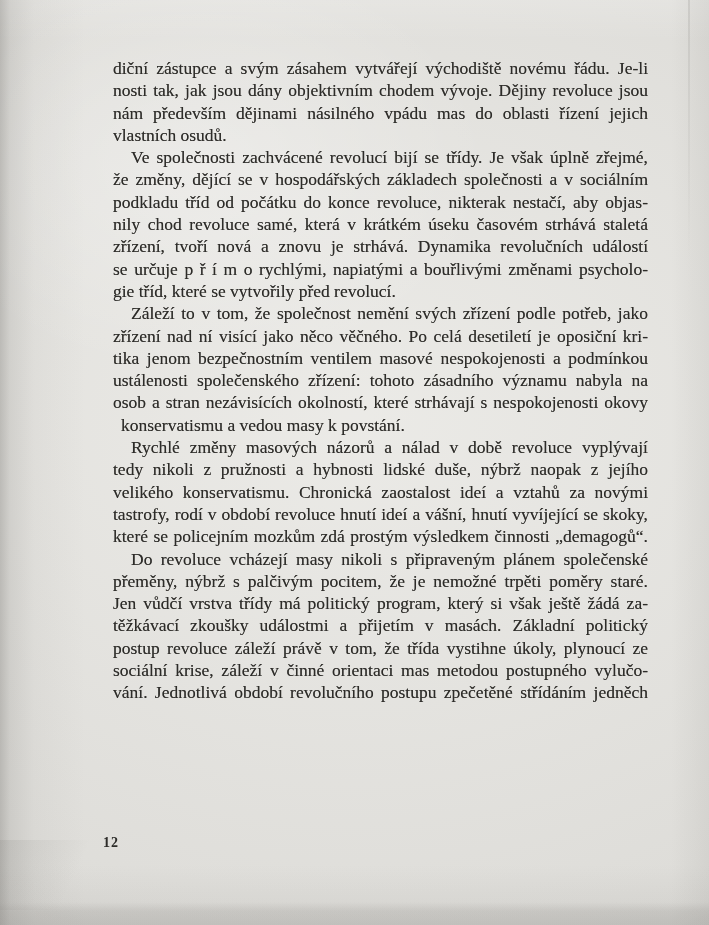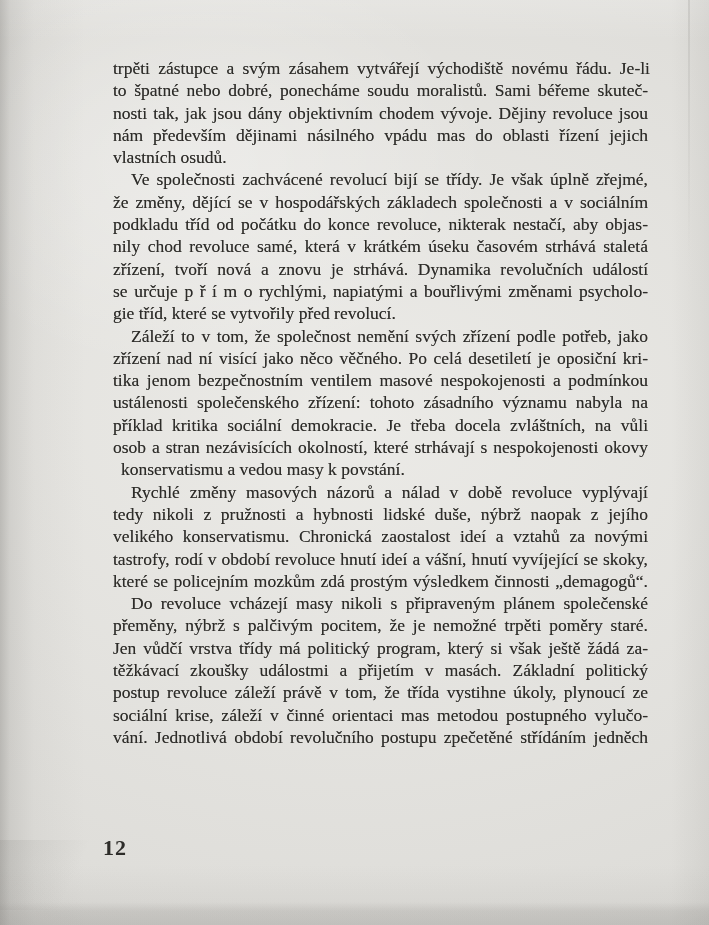--- a/index.html
+++ b/index.html
@@ -63,57 +63,55 @@
     white-space: nowrap;
     transform-origin: 0 50%;
   }
   .tline.indent { padding-left: 18px; }
   .tline .m { display: inline-block; white-space: nowrap; }
 
   .page-number {
     position: absolute;
     left: 103px;
     top: 835px;
-    font-size: 22px;
+    font-size: 14px;
     font-weight: bold;
     letter-spacing: 1px;
     color: var(--ink, #2d2c29);
   }
 </style>
 </head>
 <body style="--paper: #e9e8e4; --ink: #2d2c29;">
 
 <div class="paper-surface"></div>
 <div class="paper-crease-right"></div>
 <div class="paper-crease-bl"></div>
 <div class="paper-edge-bottom"></div>
 
 <div class="text-block">
     <div class="para">
-      <div class="tline"><span class="m" style="word-spacing: 3.82812px;">trpěti zástupce a svým zásahem vytvářejí východiště novému řádu. Je-li</span></div>
-      <div class="tline"><span class="m" style="word-spacing: 3.23264px;">to špatné nebo dobré, ponecháme soudu moralistů. Sami béřeme skuteč-</span></div>
+      <div class="tline"><span class="m" style="word-spacing: 3.82812px;">diční zástupce a svým zásahem vytvářejí východiště novému řádu. Je-li</span></div>
       <div class="tline"><span class="m" style="word-spacing: 1.78594px;">nosti tak, jak jsou dány objektivním chodem vývoje. Dějiny revoluce jsou</span></div>
       <div class="tline"><span class="m" style="word-spacing: 5.60764px;">nám především dějinami násilného vpádu mas do oblasti řízení jejich</span></div>
       <div class="tline"><span class="m" style="word-spacing: 0px;">vlastních osudů.</span></div>
     </div>
     <div class="para">
       <div class="tline indent"><span class="m" style="word-spacing: 2.63594px;">Ve společnosti zachvácené revolucí bijí se třídy. Je však úplně zřejmé,</span></div>
       <div class="tline"><span class="m" style="word-spacing: 2.53906px; text-align: right;">že změny, dějící se v hospodářských základech společnosti a v sociálním</span></div>
       <div class="tline"><span class="m" style="word-spacing: 2.66875px;">podkladu tříd od počátku do konce revoluce, nikterak nestačí, aby objas-</span></div>
       <div class="tline"><span class="m" style="word-spacing: 3.10781px;">nily chod revoluce samé, která v krátkém úseku časovém strhává staletá</span></div>
       <div class="tline"><span class="m" style="word-spacing: 5.28646px;">zřízení, tvoří nová a znovu je strhává. Dynamika revolučních událostí</span></div>
       <div class="tline"><span class="m" style="word-spacing: 2.17969px;">se určuje p ř í m o rychlými, napiatými a bouřlivými změnami psycholo-</span></div>
       <div class="tline"><span class="m" style="word-spacing: 0px;">gie tříd, které se vytvořily před revolucí.</span></div>
     </div>
     <div class="para">
       <div class="tline indent"><span class="m" style="word-spacing: 2.15909px;">Záleží to v tom, že společnost nemění svých zřízení podle potřeb, jako</span></div>
       <div class="tline"><span class="m" style="word-spacing: 2.10286px;">zřízení nad ní visící jako něco věčného. Po celá desetiletí je oposiční kri-</span></div>
       <div class="tline"><span class="m" style="word-spacing: 3.17857px;">tika jenom bezpečnostním ventilem masové nespokojenosti a podmínkou</span></div>
       <div class="tline"><span class="m" style="word-spacing: 4.71205px;">ustálenosti společenského zřízení: tohoto zásadního významu nabyla na</span></div>
-      <div class="tline"><span class="m" style="word-spacing: 5.07292px;">příklad kritika sociální demokracie. Je třeba docela zvláštních, na vůli</span></div>
       <div class="tline"><span class="m" style="word-spacing: 1.55382px;">osob a stran nezávisících okolností, které strhávají s nespokojenosti okovy</span></div>
       <div class="tline"><span class="m" style="word-spacing: 0px; margin-left: 8px;">konservatismu a vedou masy k povstání.</span></div>
     </div>
     <div class="para">
       <div class="tline indent"><span class="m" style="word-spacing: 5.41667px;">Rychlé změny masových názorů a nálad v době revoluce vyplývají</span></div>
       <div class="tline"><span class="m" style="word-spacing: 5.33665px;">tedy nikoli z pružnosti a hybnosti lidské duše, nýbrž naopak z jejího</span></div>
       <div class="tline"><span class="m" style="word-spacing: 5.21484px;">velikého konservatismu. Chronická zaostalost ideí a vztahů za novými</span></div>
       <div class="tline"><span class="m" style="word-spacing: 0.584635px;">tastrofy, rodí v období revoluce hnutí ideí a vášní, hnutí vyvíjející se skoky,</span></div>
       <div class="tline"><span class="m" style="word-spacing: 1.08398px;">které se policejním mozkům zdá prostým výsledkem činnosti „demagogů“.</span></div>
     </div>

